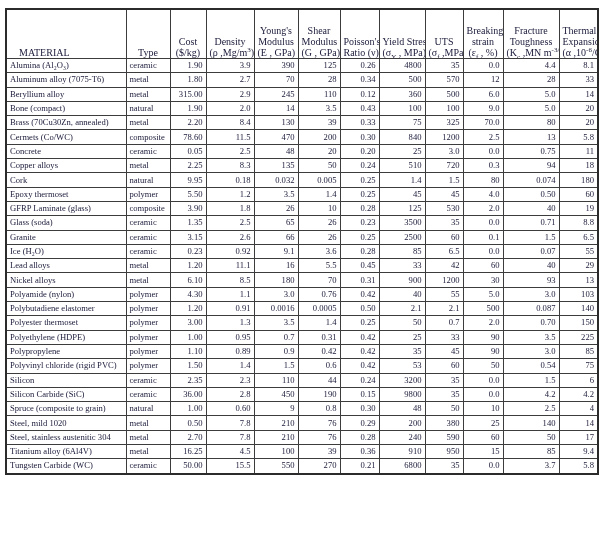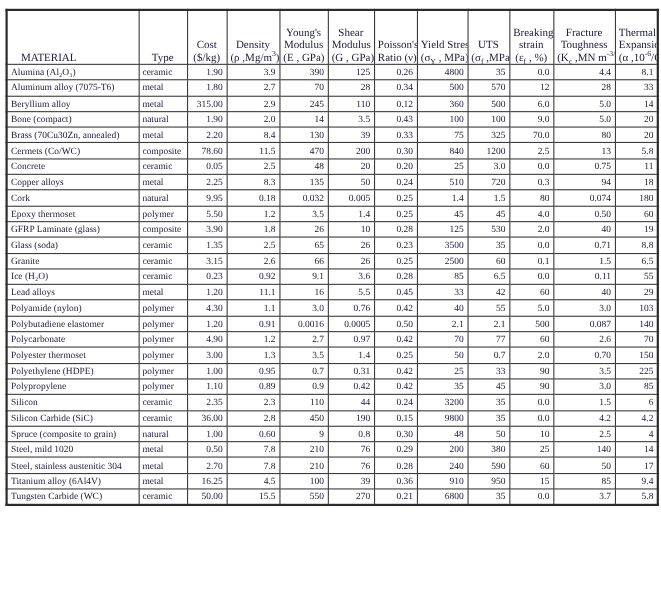--- a/index.html
+++ b/index.html
@@ -322,38 +322,52 @@
           <td class="c-material">Ice (H₂O)</td>
           <td class="c-type">ceramic</td>
           <td class="c-cost">0.23</td>
           <td class="c-density">0.92</td>
           <td class="c-youngs">9.1</td>
           <td class="c-shear">3.6</td>
           <td class="c-poisson">0.28</td>
           <td class="c-yield">85</td>
           <td class="c-uts">6.5</td>
           <td class="c-strain">0.0</td>
-          <td class="c-toughness">0.11</td>
+          <td class="c-toughness">0.07</td>
           <td class="c-expansion">55</td>
         </tr>
         <tr>
           <td class="c-material">Lead alloys</td>
           <td class="c-type">metal</td>
           <td class="c-cost">1.20</td>
           <td class="c-density">11.1</td>
           <td class="c-youngs">16</td>
           <td class="c-shear">5.5</td>
           <td class="c-poisson">0.45</td>
           <td class="c-yield">33</td>
           <td class="c-uts">42</td>
           <td class="c-strain">60</td>
           <td class="c-toughness">40</td>
           <td class="c-expansion">29</td>
         </tr>
         <tr>
+          <td class="c-material">Nickel alloys</td>
+          <td class="c-type">metal</td>
+          <td class="c-cost">6.10</td>
+          <td class="c-density">8.5</td>
+          <td class="c-youngs">180</td>
+          <td class="c-shear">70</td>
+          <td class="c-poisson">0.31</td>
+          <td class="c-yield">900</td>
+          <td class="c-uts">1200</td>
+          <td class="c-strain">30</td>
+          <td class="c-toughness">93</td>
+          <td class="c-expansion">13</td>
+        </tr>
+        <tr>
           <td class="c-material">Polyamide (nylon)</td>
           <td class="c-type">polymer</td>
           <td class="c-cost">4.30</td>
           <td class="c-density">1.1</td>
           <td class="c-youngs">3.0</td>
           <td class="c-shear">0.76</td>
           <td class="c-poisson">0.42</td>
           <td class="c-yield">40</td>
           <td class="c-uts">55</td>
           <td class="c-strain">5.0</td>
@@ -368,34 +382,20 @@
           <td class="c-youngs">0.0016</td>
           <td class="c-shear">0.0005</td>
           <td class="c-poisson">0.50</td>
           <td class="c-yield">2.1</td>
           <td class="c-uts">2.1</td>
           <td class="c-strain">500</td>
           <td class="c-toughness">0.087</td>
           <td class="c-expansion">140</td>
         </tr>
         <tr>
-          <td class="c-material">Polycarbonate</td>
-          <td class="c-type">polymer</td>
-          <td class="c-cost">4.90</td>
-          <td class="c-density">1.2</td>
-          <td class="c-youngs">2.7</td>
-          <td class="c-shear">0.97</td>
-          <td class="c-poisson">0.42</td>
-          <td class="c-yield">70</td>
-          <td class="c-uts">77</td>
-          <td class="c-strain">60</td>
-          <td class="c-toughness">2.6</td>
-          <td class="c-expansion">70</td>
-        </tr>
-        <tr>
           <td class="c-material">Polyester thermoset</td>
           <td class="c-type">polymer</td>
           <td class="c-cost">3.00</td>
           <td class="c-density">1.3</td>
           <td class="c-youngs">3.5</td>
           <td class="c-shear">1.4</td>
           <td class="c-poisson">0.25</td>
           <td class="c-yield">50</td>
           <td class="c-uts">0.7</td>
           <td class="c-strain">2.0</td>
@@ -422,20 +422,34 @@
           <td class="c-cost">1.10</td>
           <td class="c-density">0.89</td>
           <td class="c-youngs">0.9</td>
           <td class="c-shear">0.42</td>
           <td class="c-poisson">0.42</td>
           <td class="c-yield">35</td>
           <td class="c-uts">45</td>
           <td class="c-strain">90</td>
           <td class="c-toughness">3.0</td>
           <td class="c-expansion">85</td>
+        </tr>
+        <tr>
+          <td class="c-material">Polyvinyl chloride (rigid PVC)</td>
+          <td class="c-type">polymer</td>
+          <td class="c-cost">1.50</td>
+          <td class="c-density">1.4</td>
+          <td class="c-youngs">1.5</td>
+          <td class="c-shear">0.6</td>
+          <td class="c-poisson">0.42</td>
+          <td class="c-yield">53</td>
+          <td class="c-uts">60</td>
+          <td class="c-strain">50</td>
+          <td class="c-toughness">0.54</td>
+          <td class="c-expansion">75</td>
         </tr>
         <tr>
           <td class="c-material">Silicon</td>
           <td class="c-type">ceramic</td>
           <td class="c-cost">2.35</td>
           <td class="c-density">2.3</td>
           <td class="c-youngs">110</td>
           <td class="c-shear">44</td>
           <td class="c-poisson">0.24</td>
           <td class="c-yield">3200</td>

